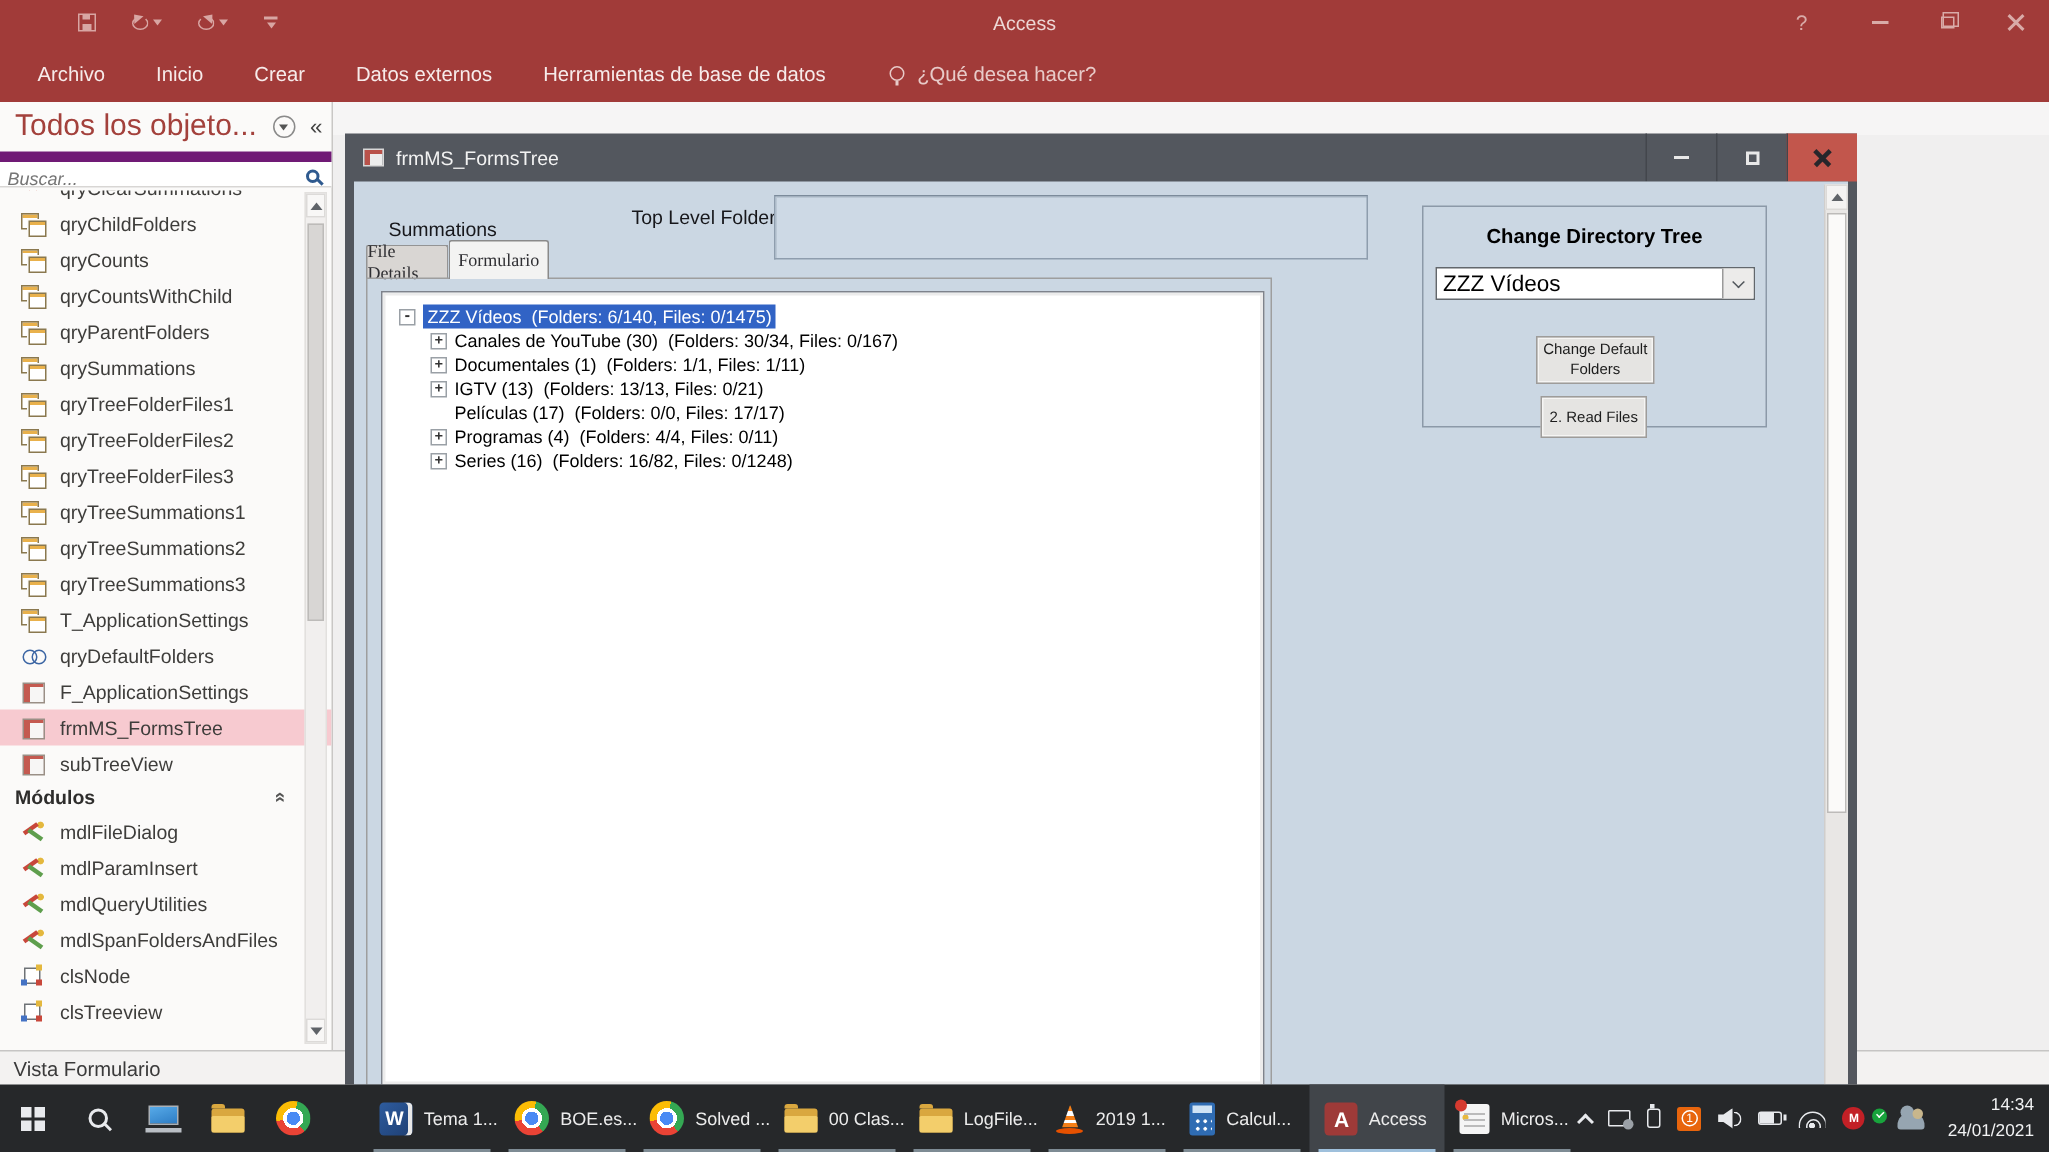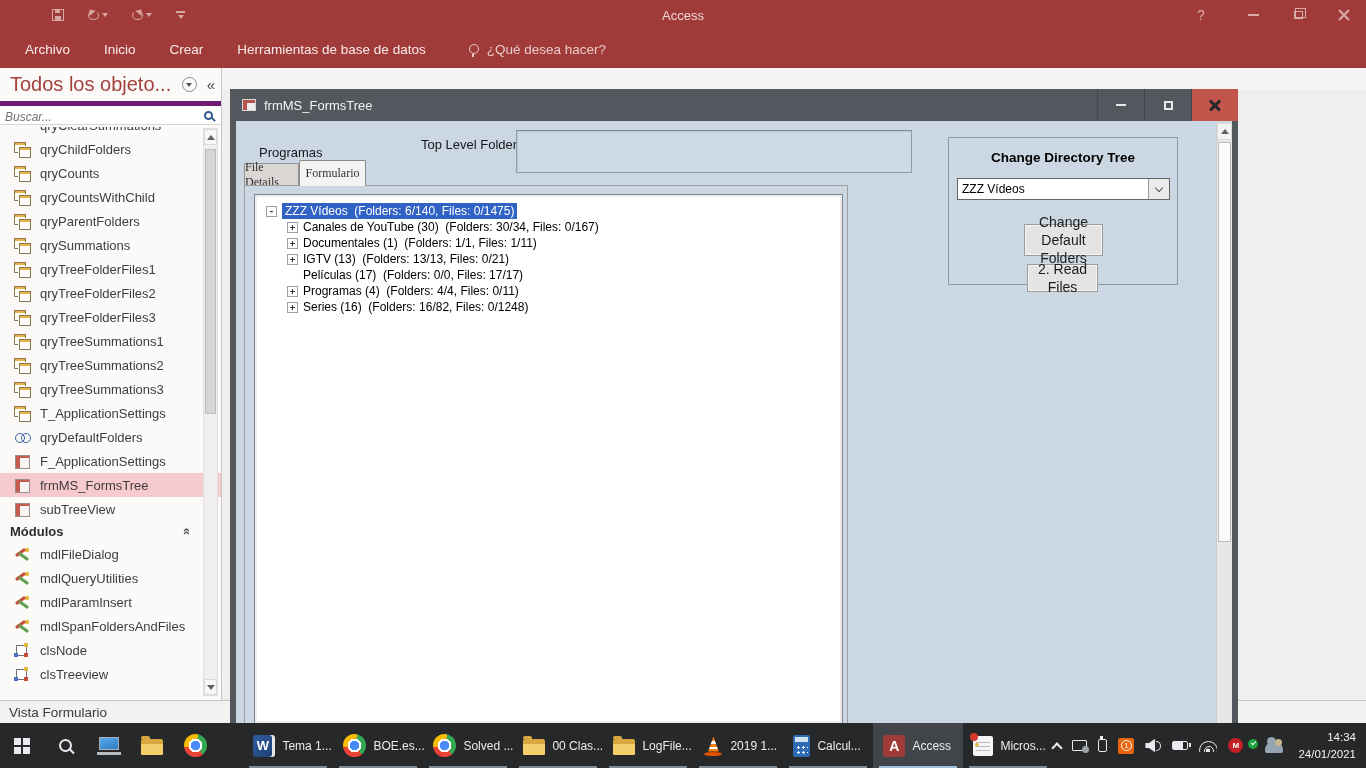--- a/index.html
+++ b/index.html
@@ -38,21 +38,21 @@
   .bulb::after { content:""; position:absolute; left:2.5px; bottom:-4px; width:2px; height:3px; background:#E8CBC9; }
   .ribbon-strip { position:absolute; left:0; top:68px; width:1366px; height:22px; background:#F6F5F5; z-index:1; }
   .workspace { position:absolute; left:0; top:90px; width:1366px; height:633px; background:#F0EFEF; z-index:0; }
   
   .navpane { position:absolute; left:0; top:68px; width:222px; height:632px; background:#FBFAF9; border-right:1px solid #C9C7C5; z-index:2; }
   .nav-title { height:33px; display:flex; align-items:center; padding:0 6px 0 10px; }
   .nav-title-text { color:#A3413C; font-size:20px; flex:1; white-space:nowrap; overflow:hidden; }
   .nav-menu-circle { width:15px; height:15px; border:1px solid #8A8A8A; border-radius:50%; display:flex; align-items:center; justify-content:center; margin-right:10px; }
   .nav-menu-circle .tri { width:0; height:0; border-left:3px solid transparent; border-right:3px solid transparent; border-top:4px solid #555; }
   .nav-shutter { color:#444; font-size:15px; }
-  .nav-search { position:relative; height:24px; background:#fff; border-top:5px solid #701a75; border-bottom:1px solid #D8D6D4; }
+  .nav-search { position:relative; height:24px; background:#fff; border-top:7px solid #701a75; border-bottom:1px solid #D8D6D4; }
   .nav-search input { position:absolute; left:5px; top:2px; width:165px; height:18px; border:none; outline:none; font-style:italic; font-size:12px; color:#555; background:transparent; font-family:inherit; }
   .mag { position:absolute; right:8px; top:5px; width:9px; height:9px; border:2px solid #2F5A8F; border-radius:50%; }
   .mag::after { content:""; position:absolute; width:6px; height:2px; background:#2F5A8F; transform:rotate(45deg); right:-5px; bottom:-2px; }
   .nav-list { position:absolute; left:0; top:59px; right:0; bottom:0; overflow:hidden; }
   .nrow { height:24px; display:flex; align-items:center; gap:9px; padding-left:14px; font-size:13px; color:#3E3D3B; white-space:nowrap; }
   .nrow.clipped { margin-top:-14px; }
   .nrow.sel { background:#F7CAD0; }
   .nsec { height:21px; display:flex; align-items:center; justify-content:space-between; padding:0 32px 0 10px; font-size:13px; font-weight:bold; color:#2E2D2C; }
   .chev2 { color:#555; font-size:13px; display:inline-block; transform:rotate(-90deg); }
   .ico { width:17px; height:15px; position:relative; flex:none; }
@@ -100,24 +100,24 @@
   .trow { display:flex; align-items:center; height:16px; font-size:12px; color:#000; }
   .trow.root { margin-left:11px; }
   .trow.child { margin-left:32px; }
   .texp { width:11px; height:11px; border:1px solid #9AA0A6; background:#fff; color:#333; font:bold 9px/9px "DejaVu Sans Mono",monospace; display:flex; align-items:center; justify-content:center; margin-right:5px; flex:none; }
   .texp.hiddenbox { visibility:hidden; }
   .tlabel { white-space:pre; }
   .tlabel.tsel { background:#3163C5; color:#fff; font-weight:normal; padding:1px 3px; }
   .panel { position:absolute; left:712px; top:16px; width:230px; height:148px; border:1px solid #8C99A8; }
   .panel-title { text-align:center; font-weight:bold; font-size:13.5px; color:#000; margin-top:12px; }
   .combo { position:absolute; left:8px; top:40px; width:213px; height:22px; background:#fff; border:1px solid #62676C; display:flex; align-items:stretch; }
-  .combo-value { flex:1; display:flex; align-items:center; padding-left:4px; font-size:12px; color:#000; }
+  .combo-value { flex:1; display:flex; align-items:center; padding-left:4px; font-size:15px; color:#000; }
   .combo-btn { width:21px; background:#ECEBEA; border-left:1px solid #9A9A9A; display:flex; align-items:center; justify-content:center; }
   .chev-sm { width:6px; height:6px; border-right:1.8px solid #50555B; border-bottom:1.8px solid #50555B; transform:rotate(45deg); margin-bottom:2px; }
-  .fbtn { position:absolute; background:#E5E4E2; border:1px solid #9E9C9A; box-shadow:inset 0 0 0 1px #F6F5F4; font-size:14px; line-height:1.3; color:#1C1C1C; display:flex; align-items:center; justify-content:center; text-align:center; font-family:inherit; }
+  .fbtn { position:absolute; background:#E5E4E2; border:1px solid #9E9C9A; box-shadow:inset 0 0 0 1px #F6F5F4; font-size:10px; line-height:1.3; color:#1C1C1C; display:flex; align-items:center; justify-content:center; text-align:center; font-family:inherit; }
   .btn-change { left:75px; top:86px; width:79px; height:32px; }
   .btn-read { left:78px; top:126px; width:71px; height:28px; }
   .fw-scroll { position:absolute; right:0; top:2px; width:16px; bottom:0; background:#E9E7E5; border-left:1px solid #D0CECC; }
   .fwsb-up { height:17px; display:flex; align-items:center; justify-content:center; background:#F4F3F2; border:1px solid #DCDAD8; }
   .fwsb-thumb { position:absolute; left:1px; right:1px; top:19px; height:400px; background:#FBFAF9; border:1px solid #BDBBB9; }
   
   .taskbar { position:absolute; left:0; top:723px; width:1366px; height:45px; background:#26282A; z-index:10; display:flex; align-items:stretch; }
   .tbtn { width:44px; display:flex; align-items:center; justify-content:center; }
   .tb-win { width:7px; height:7px; background:#E8EAED; box-shadow:9px 0 0 #E8EAED,0 9px 0 #E8EAED,9px 9px 0 #E8EAED; margin:-9px 9px 0 0; }
   .tb-search-ico { width:13px; height:13px; border:2px solid #E8EAED; border-radius:50%; position:relative; }
@@ -208,20 +208,21 @@
     <div class="wbtn">
         <span class="x-ico"></span>
       </div>
   </div>
 </div>
 
 <div class="ribbontabs">
   <div class="rtab">Archivo</div>
   <div class="rtab">Inicio</div>
   <div class="rtab">Crear</div>
+  <div class="rtab">Datos externos</div>
   <div class="rtab">Herramientas de base de datos</div>
   <div class="tellme">
     <span class="bulb"></span>
     <span>¿Qué desea hacer?</span>
   </div>
 </div>
 
 <div class="ribbon-strip"></div>
 <div class="workspace"></div>
 
@@ -309,25 +310,25 @@
     <div class="nsec">
         <span>Módulos</span>
         <span class="chev2">»</span>
       </div>
     <div class="nrow">
         <span class="ico ico-m"></span>
         <span>mdlFileDialog</span>
       </div>
     <div class="nrow">
         <span class="ico ico-m"></span>
+        <span>mdlParamInsert</span>
+      </div>
+    <div class="nrow">
+        <span class="ico ico-m"></span>
         <span>mdlQueryUtilities</span>
-      </div>
-    <div class="nrow">
-        <span class="ico ico-m"></span>
-        <span>mdlParamInsert</span>
       </div>
     <div class="nrow">
         <span class="ico ico-m"></span>
         <span>mdlSpanFoldersAndFiles</span>
       </div>
     <div class="nrow">
         <span class="ico ico-c"></span>
         <span>clsNode</span>
       </div>
     <div class="nrow">
@@ -360,21 +361,21 @@
         </div>
       <div class="fwb">
           <span class="box-max"></span>
         </div>
       <div class="fwb close">
           <span class="x-dark"></span>
         </div>
     </div>
   </div>
   <div class="fw-body">
-    <div class="lbl" style="left:23px;top:24px;">Programas</div>
+    <div class="lbl" style="left:23px;top:24px;">Summations</div>
     <div class="tab inactive">File Details</div>
     <div class="tab active">Formulario</div>
     <div class="lbl" style="left:185px;top:16px;">Top Level Folder:</div>
     <input class="tlf-input" value="" style="">
     <div class="tabpage">
       <div class="treebox">
         <div class="trow root">
           <span class="texp">-</span>
           <span class="tlabel tsel">ZZZ Vídeos  (Folders: 6/140, Files: 0/1475)</span>
         </div>

